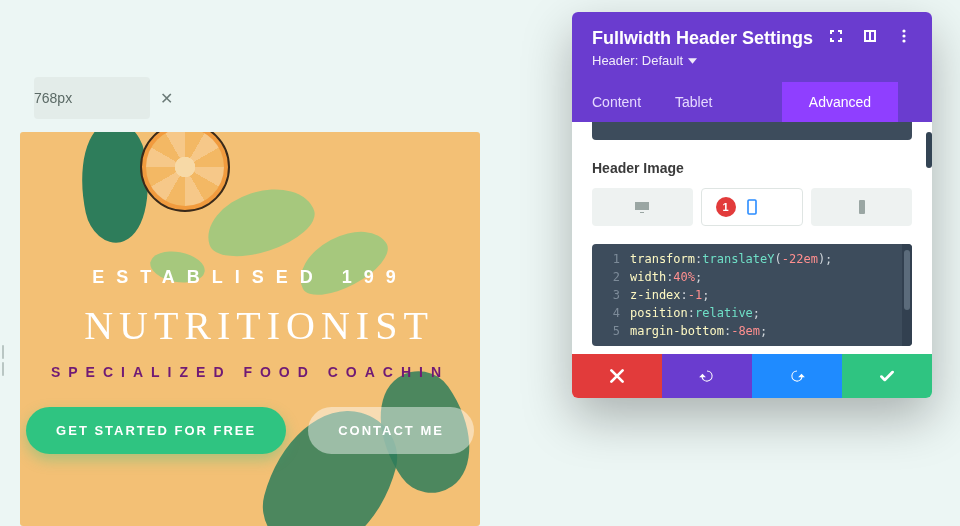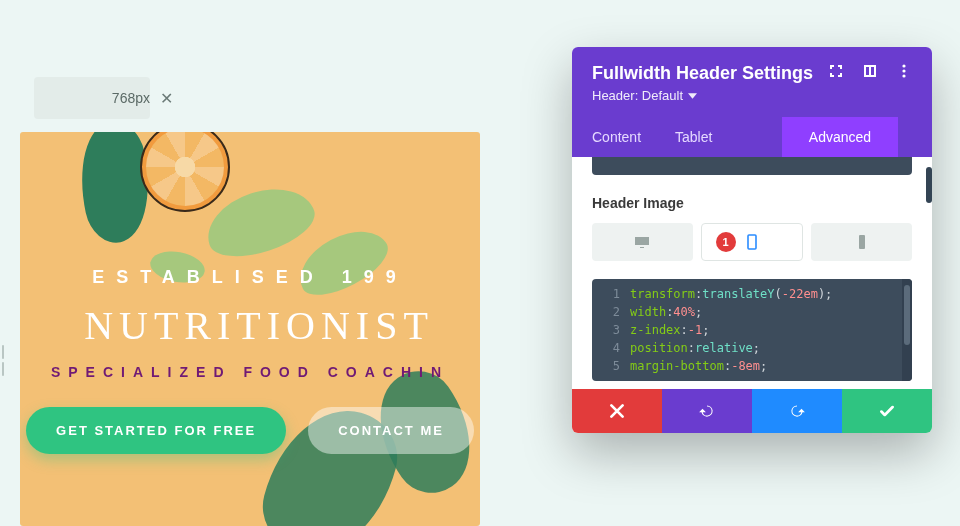--- a/index.html
+++ b/index.html
@@ -5,21 +5,21 @@
   html,body{margin:0;padding:0;font-family:-apple-system,BlinkMacSystemFont,"Segoe UI",Helvetica,Arial,sans-serif;background:#ecf6f4;}
   *{box-sizing:border-box;}
   .canvas{position:relative;width:960px;height:526px;overflow:hidden;background:#ecf6f4;}
 
   
   .topbar{position:absolute;top:77px;left:34px;display:flex;gap:18px;align-items:center;}
   .select-wrap{position:relative;width:280px;height:42px;background:#e3ece9;border-radius:4px;display:flex;align-items:center;padding:0 16px;color:#5b6a66;font-size:14px;}
   .select-wrap .chevrons{position:absolute;right:12px;top:50%;transform:translateY(-50%);display:flex;flex-direction:column;gap:1px;color:#5b6a66;}
   .chevrons svg{width:10px;height:6px;display:block;}
   .size-wrap{display:flex;align-items:center;gap:10px;}
-  .size-field{width:116px;height:42px;background:#e3ece9;border-radius:4px;display:flex;align-items:center;justify-content:flex-end;color:#5b6a66;font-size:14px;}
+  .size-field{width:116px;height:42px;background:#e3ece9;border-radius:4px;display:flex;align-items:center;justify-content:flex-start;color:#5b6a66;font-size:14px;}
   .size-close{color:#6b7a77;font-size:16px;}
 
   
   .preview{position:absolute;top:132px;left:20px;width:460px;height:394px;background:#f3c075;border-radius:3px;overflow:hidden;}
   .leaf{position:absolute;background:#2e7d5b;}
   .leaf.l1{width:70px;height:120px;left:60px;top:-10px;border-radius:60% 40% 60% 40%/70% 30% 70% 30%;transform:rotate(-12deg);}
   .leaf.l2{width:110px;height:60px;left:185px;top:60px;background:#a6c87d;border-radius:50% 50% 50% 50%/60% 60% 40% 40%;transform:rotate(-18deg);}
   .leaf.l3{width:95px;height:50px;left:275px;top:105px;background:#a6c87d;border-radius:50% 50% 50% 50%/60% 60% 40% 40%;transform:rotate(-28deg);}
   .leaf.l4{width:55px;height:30px;left:130px;top:120px;background:#a6c87d;border-radius:50%;transform:rotate(10deg);}
   .leaf.l5{width:120px;height:150px;left:250px;top:275px;background:#2e7d5b;border-radius:60% 40% 60% 40%/70% 30% 70% 30%;transform:rotate(15deg);opacity:.85;}
@@ -34,21 +34,21 @@
   .title{position:absolute;top:170px;width:100%;text-align:center;color:#fff;font-family:Georgia,"Times New Roman",serif;font-size:40px;letter-spacing:6px;font-weight:400;padding-left:18px;}
   .sub{position:absolute;top:232px;width:100%;text-align:center;color:#701a75;font-size:14px;letter-spacing:8px;font-weight:600;}
   .btns{position:absolute;top:275px;width:100%;display:flex;justify-content:center;gap:22px;}
   .pill{border-radius:40px;padding:16px 30px;color:#fff;font-size:13px;letter-spacing:2px;font-weight:600;white-space:nowrap;}
   .pill.green{background:#2fc481;box-shadow:0 6px 14px rgba(47,196,129,.35);}
   .pill.white{background:rgba(255,255,255,.45);}
   .resize-dots{position:absolute;left:2px;top:345px;display:flex;flex-direction:column;gap:3px;}
   .resize-dots span{width:2px;height:14px;background:#b9c6c3;border-radius:2px;}
 
   
-  .panel{position:absolute;top:12px;left:572px;width:360px;height:386px;background:#fff;border-radius:6px;box-shadow:0 20px 50px rgba(0,0,0,.28);overflow:hidden;display:flex;flex-direction:column;margin-top:35px;}
+  .panel{position:absolute;top:12px;left:572px;width:360px;height:386px;background:#fff;border-radius:6px;box-shadow:0 20px 50px rgba(0,0,0,.28);overflow:hidden;display:flex;flex-direction:column;}
   .p-head{background:#6a3ccf;color:#fff;padding:16px 20px 0 20px;}
   .p-title-row{display:flex;align-items:flex-start;justify-content:space-between;}
   .p-title{font-size:18px;font-weight:600;}
   .p-preset{font-size:13px;opacity:.9;margin-top:4px;display:flex;align-items:center;gap:5px;}
   .p-icons{display:flex;gap:18px;align-items:center;}
   .p-icons svg{width:16px;height:16px;fill:#fff;}
   .tabs{display:flex;margin-top:14px;}
   .tab{flex:0 0 auto;padding:12px 0;margin-right:34px;color:#e5d9ff;font-size:14px;font-weight:500;cursor:pointer;}
   .tabs-wrap{position:relative;}
   .tabs .tab3{position:absolute;right:-20px;top:0;width:116px;background:#8f3fff;color:#fff;padding:12px 0;text-align:center;border-radius:0;}
@@ -58,21 +58,21 @@
   .section-label{font-size:14px;color:#3a3a3a;font-weight:600;margin:20px 0 12px;}
   .device-tabs{display:flex;gap:8px;}
   .dev{flex:1;height:38px;background:#eef2f1;border-radius:4px;display:flex;align-items:center;justify-content:center;color:#9aa6a3;cursor:pointer;}
   .dev.active{background:#fff;border:1px solid #dfe5e3;color:#2a8cff;position:relative;}
   .dev svg{width:16px;height:16px;fill:currentColor;}
   .badge{position:absolute;left:14px;top:50%;transform:translateY(-50%);width:20px;height:20px;border-radius:50%;background:#e23b3b;color:#fff;font-size:11px;font-weight:700;display:flex;align-items:center;justify-content:center;box-shadow:0 0 0 2px #fff;}
 
   .code{margin-top:18px;background:#3d4c5c;border-radius:4px;font-family:ui-monospace,Consolas,monospace;font-size:12px;line-height:18px;color:#cfd8dc;padding:6px 0;position:relative;}
   .code-row{display:flex;padding:0 10px;}
   .gut{width:18px;text-align:right;color:#7d8b99;margin-right:10px;}
-  .k{color:#84cc16;}
+  .k{color:#fef9c3;}
   .c{color:#d0d6db;}
   .fn{color:#6fe0c7;}
   .neg{color:#ff8f8f;}
   .pct{color:#ff8f8f;}
   .code .scroll{position:absolute;right:0;top:0;bottom:0;width:10px;background:#324050;border-radius:0 4px 4px 0;}
   .code .thumb{position:absolute;right:2px;top:6px;width:6px;height:60px;background:#5b6b7b;border-radius:3px;}
 
   .logo-box{height:68px;background:#3d4c5c;border-radius:4px;margin-top:10px;}
 
   .panel-scroll{position:absolute;right:0;top:120px;width:6px;height:200px;}

